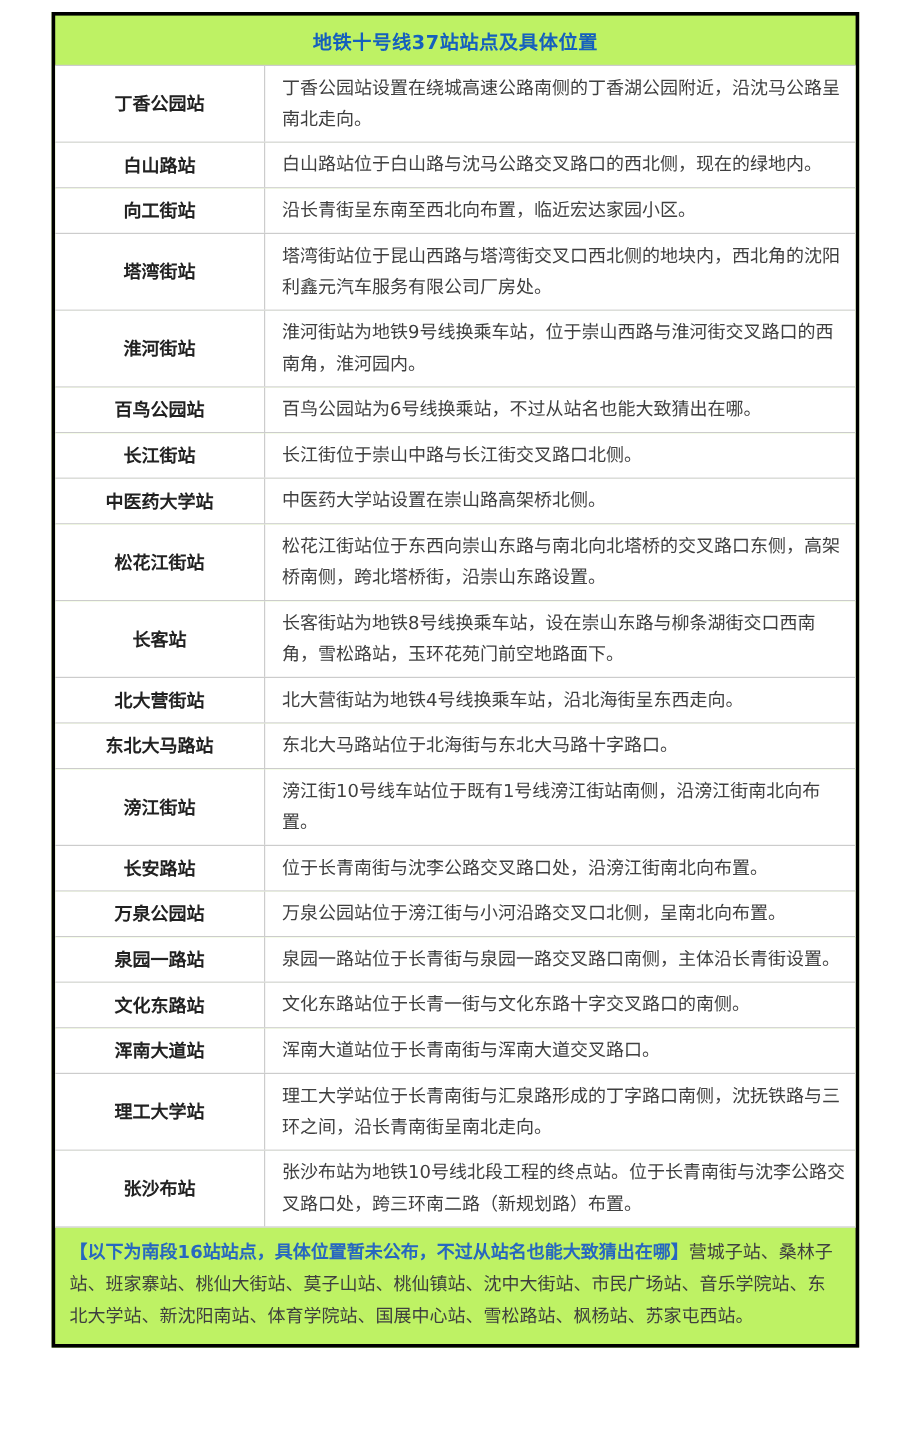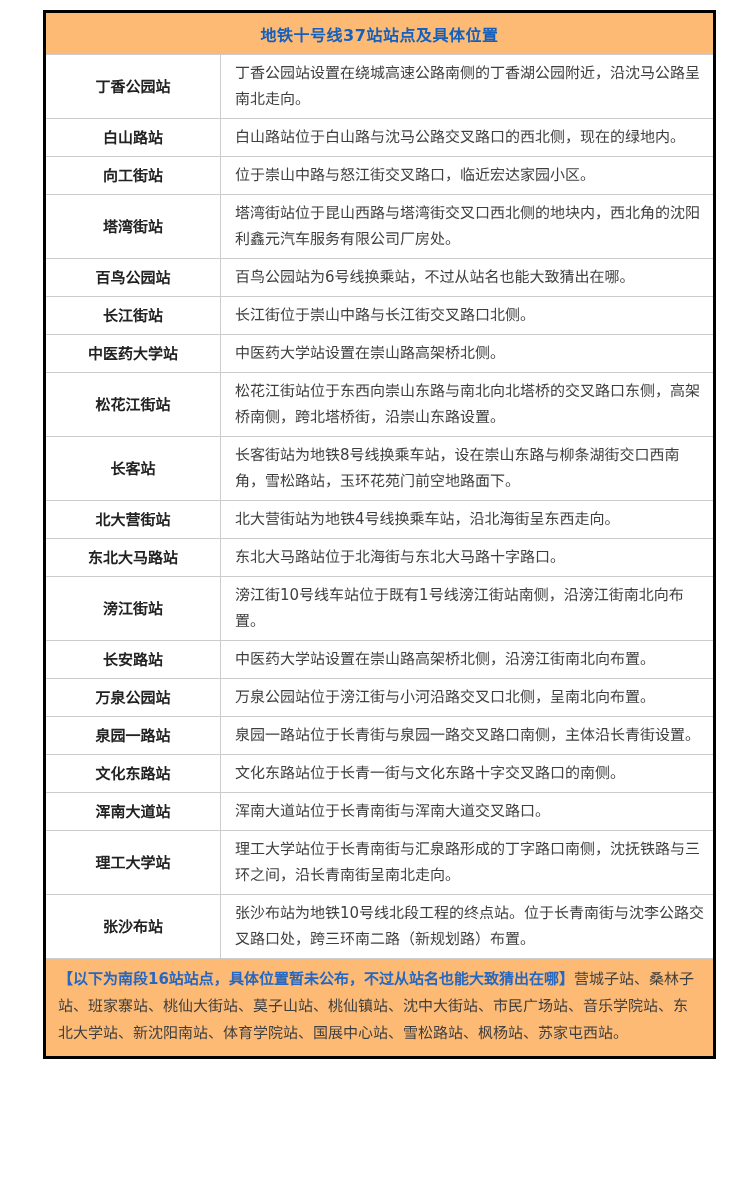--- a/index.html
+++ b/index.html
@@ -14,21 +14,21 @@
   html,body{margin:0;padding:0;}
   body{
     width:756px;height:1200px;
     background:#ffffff;
     font-family:"DejaVu Sans","Liberation Sans",sans-serif;
   }
   .page{padding:10px 0 0 43px;}
   .station-table{
     width:673px;
     border:3px solid var(--outer-border);
-    background:#fdba74;
+    background:#bef264;
   }
   .table-title{
     text-align:center;
     font-weight:bold;
     color:var(--title-blue);
     font-size:16px;
     padding:9px 6px 8px 6px;
     border-bottom:1px solid var(--border-gray);
     letter-spacing:0.5px;
   }
@@ -82,28 +82,32 @@
     <div class="cell-desc">丁香公园站设置在绕城高速公路南侧的丁香湖公园附近，沿沈马公路呈南北走向。</div>
   </div>
 
   <div class="row">
     <div class="cell-name">白山路站</div>
     <div class="cell-desc">白山路站位于白山路与沈马公路交叉路口的西北侧，现在的绿地内。</div>
   </div>
 
   <div class="row">
     <div class="cell-name">向工街站</div>
-    <div class="cell-desc">位于崇山中路与怒江街交叉路口，临近宏达家园小区。</div>
+    <div class="cell-desc">沿长青街呈东南至西北向布置，临近宏达家园小区。</div>
   </div>
 
   <div class="row">
     <div class="cell-name">塔湾街站</div>
     <div class="cell-desc">塔湾街站位于昆山西路与塔湾街交叉口西北侧的地块内，西北角的沈阳利鑫元汽车服务有限公司厂房处。</div>
   </div>
 
+  <div class="row">
+    <div class="cell-name">淮河街站</div>
+    <div class="cell-desc">淮河街站为地铁9号线换乘车站，位于崇山西路与淮河街交叉路口的西南角，淮河园内。</div>
+  </div>
 
   <div class="row">
     <div class="cell-name">百鸟公园站</div>
     <div class="cell-desc">百鸟公园站为6号线换乘站，不过从站名也能大致猜出在哪。</div>
   </div>
 
   <div class="row">
     <div class="cell-name">长江街站</div>
     <div class="cell-desc">长江街位于崇山中路与长江街交叉路口北侧。</div>
   </div>
@@ -133,21 +137,21 @@
     <div class="cell-desc">东北大马路站位于北海街与东北大马路十字路口。</div>
   </div>
 
   <div class="row">
     <div class="cell-name">滂江街站</div>
     <div class="cell-desc">滂江街10号线车站位于既有1号线滂江街站南侧，沿滂江街南北向布置。</div>
   </div>
 
   <div class="row">
     <div class="cell-name">长安路站</div>
-    <div class="cell-desc">中医药大学站设置在崇山路高架桥北侧，沿滂江街南北向布置。</div>
+    <div class="cell-desc">位于长青南街与沈李公路交叉路口处，沿滂江街南北向布置。</div>
   </div>
 
   <div class="row">
     <div class="cell-name">万泉公园站</div>
     <div class="cell-desc">万泉公园站位于滂江街与小河沿路交叉口北侧，呈南北向布置。</div>
   </div>
 
   <div class="row">
     <div class="cell-name">泉园一路站</div>
     <div class="cell-desc">泉园一路站位于长青街与泉园一路交叉路口南侧，主体沿长青街设置。</div>

